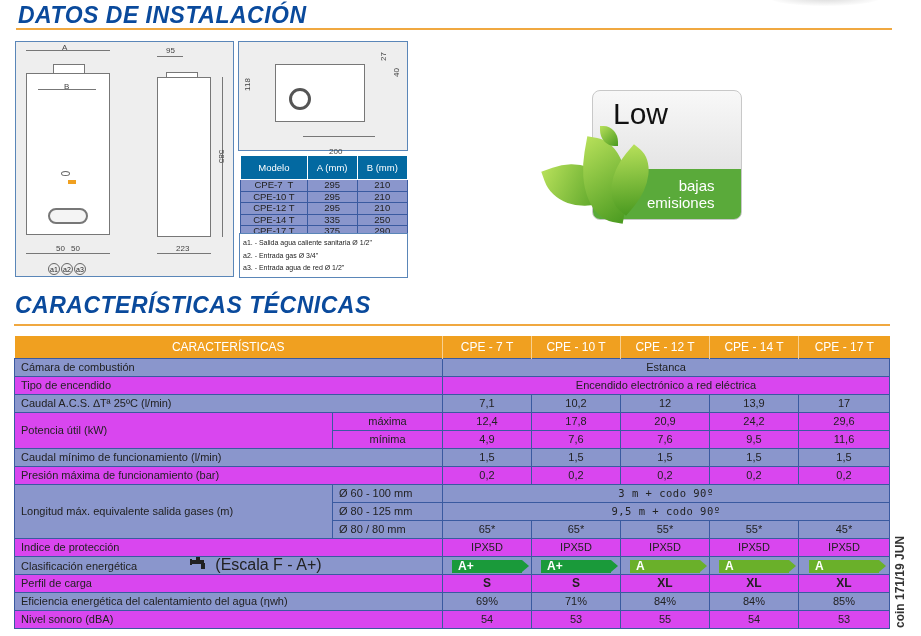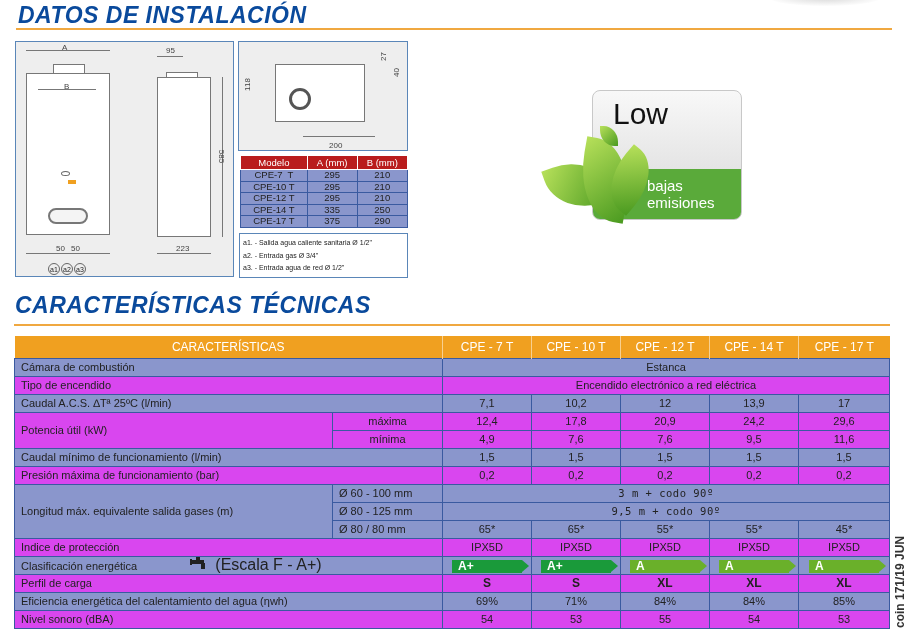--- a/index.html
+++ b/index.html
@@ -18,27 +18,27 @@
   #drawing-panel { position: absolute; left: 15px; top: 41px; width: 219px; height: 236px; background: #eeeeee; border: 1px solid #5a86b8; }
   .ln { position: absolute; background: #777; }
   .body-rect { position: absolute; background: #fff; border: 1px solid #777; }
   .dim-label { position: absolute; font-size: 8px; color: #444; }
 
   
   #topview-panel { position: absolute; left: 238px; top: 41px; width: 170px; height: 110px; background: #eeeeee; border: 1px solid #5a86b8; }
 
   
   #model-table { position: absolute; left: 240px; top: 155px; width: 168px; border-collapse: collapse; font-size: 9.5px; }
-  #model-table th { background: #b91c1c; color: #fff; font-weight: normal; height: 14px; border: 1px solid #fff; }
+  #model-table th { background: #0369a1; color: #fff; font-weight: normal; height: 24px; border: 1px solid #fff; }
   #model-table td { background: #8a96cc; color: #222; text-align: center; height: 11.5px; border: 1px solid #3a5aa0; line-height: 10px; }
 
   #legend-box { position: absolute; left: 239px; top: 233px; width: 169px; height: 45px; border: 1px solid #5a86b8; background: #fff; padding: 3px 3px; font-size: 7px; line-height: 12.5px; color: #222; }
 
   
-  #lownox { position: absolute; left: 592px; top: 90px; width: 150px; height: 130px; }
+  #lownox { position: absolute; left: 592px; top: 90px; width: 150px; height: 130px; text-align: right; }
   #lownox .card { position: absolute; left: 0; top: 0; width: 150px; height: 130px; border-radius: 8px; background: linear-gradient(#f8f8f8, #d8d8d8); border: 1px solid #c8c8c8; overflow: hidden; }
   #lownox .green { position: absolute; left: 0; bottom: 0; width: 150px; height: 50px; background: #5aaa3a; }
   #lownox .low { position: absolute; left: 20px; top: 6px; font-size: 30px; color: #111; }
   #lownox .nox { position: absolute; left: 38px; top: 40px; font-size: 36px; font-weight: bold; color: #111; }
   #lownox .bajas { position: absolute; left: 54px; top: 86px; font-size: 15px; color: #fff; line-height: 17px; }
   .leaf { position: absolute; border-radius: 0 80% 0 80%; background: linear-gradient(135deg, #b7e05a, #4a9a20); }
 
   
   #spec-table { position: absolute; left: 14px; top: 336px; width: 875px; border-collapse: collapse; font-size: 11px; table-layout: fixed; }
   #spec-table th { background: #f0a020; color: #fff; font-weight: normal; height: 22px; border-right: 1px solid #f8d090; font-size: 12px; }
@@ -90,21 +90,21 @@
   <div class="dim-label" style="left:160px;top:202px;">223</div>
 </div>
 
 <div id="topview-panel">
   <div class="body-rect" style="left:36px;top:22px;width:90px;height:58px;"></div>
   <div style="position:absolute;left:50px;top:46px;width:22px;height:22px;border:3px solid #555;border-radius:50%;background:#fff;"></div>
   <div class="dim-label" style="left:2px;top:38px;transform:rotate(-90deg);">118</div>
   <div class="dim-label" style="left:140px;top:10px;transform:rotate(-90deg);">27</div>
   <div class="dim-label" style="left:153px;top:26px;transform:rotate(-90deg);">40</div>
   <div class="ln" style="left:64px;top:94px;width:72px;height:1px;"></div>
-  <div class="dim-label" style="left:90px;top:99px;">200</div>
+  <div class="dim-label" style="left:90px;top:105px;">200</div>
 </div>
 
 <table id="model-table">
   <thead>
     <tr>
       <th>Modelo</th>
       <th>A (mm)</th>
       <th>B (mm)</th>
     </tr>
   </thead>

